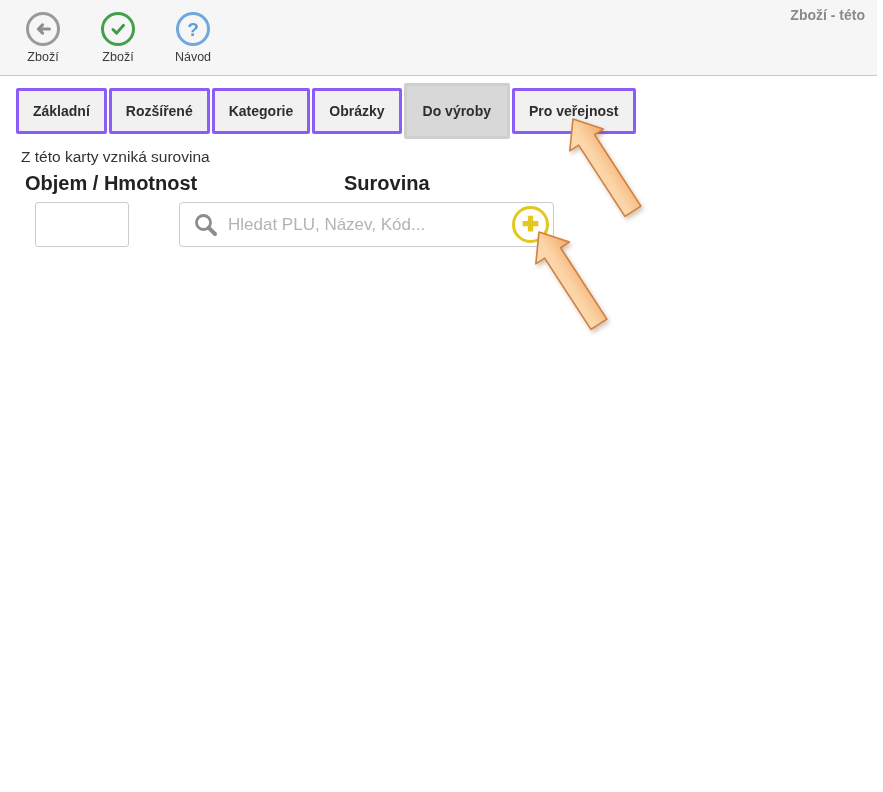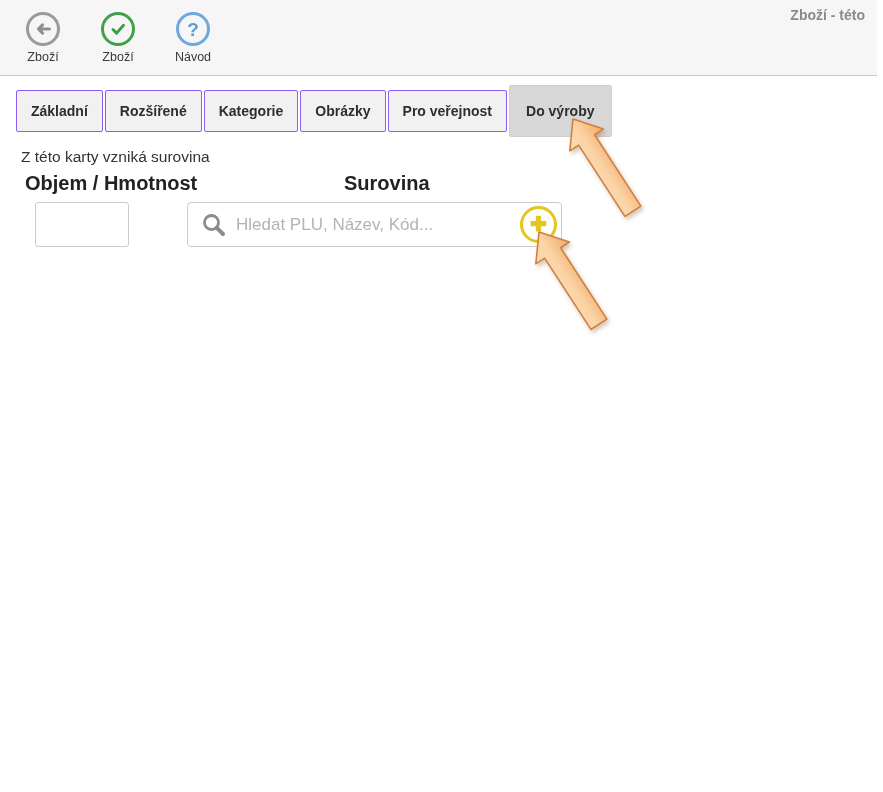--- a/index.html
+++ b/index.html
@@ -45,21 +45,21 @@
   
   .tabs {
     position: absolute; left: 16px; top: 89px;
     height: 43px;
     display: flex; align-items: center;
   }
   .tab {
     font-family: inherit;
     padding: 12px 14px;
     background: #f1f1f1;
-    border: 1px solid #8b5cf6;
+    border: 3px solid #8b5cf6;
     border-radius: 2px;
     font-size: 14px; font-weight: bold; color: #2e2e2e;
     margin-right: 2px;
     cursor: pointer;
     white-space: nowrap;
   }
   .tab.selected {
     background: #d8d8d8;
     border-color: #cfcfcf;
     padding: 17px 16px;
@@ -78,21 +78,21 @@
   .lbl-volume { left: 25px; }
   .lbl-ingredient { left: 344px; }
   .volume-input {
     position: absolute; left: 35px; top: 70px;
     width: 94px; height: 45px;
     border: 1px solid #cccccc; border-radius: 3px;
     font-size: 17px; font-family: inherit; color: #444;
     padding: 0 8px; background: #fff; outline: none;
   }
   .search-wrap {
-    position: absolute; left: 187px; top: 70px;
+    position: absolute; left: 179px; top: 70px;
     width: 375px; height: 45px;
     border: 1px solid #cccccc; border-radius: 4px;
     background: #fff;
   }
   .search-icon { position: absolute; left: 13px; top: 9px; }
   .search-input {
     position: absolute; left: 0; top: 0;
     width: 100%; height: 100%;
     border: none; background: transparent; outline: none;
     padding: 0 46px 0 48px;
@@ -148,22 +148,22 @@
   </button>
 
   <div class="win-title">Zboží - této</div>
 </div>
 
 <nav class="tabs">
   <button class="tab">Základní</button>
   <button class="tab">Rozšířené</button>
   <button class="tab">Kategorie</button>
   <button class="tab">Obrázky</button>
+  <button class="tab selected">Do výroby</button>
   <button class="tab">Pro veřejnost</button>
-  <button class="tab selected">Do výroby</button>
 </nav>
 
 <main class="content">
   <p class="intro">Z této karty vzniká surovina</p>
 
   <span class="field-label lbl-volume">Objem / Hmotnost</span>
   <span class="field-label lbl-ingredient">Surovina</span>
 
   <input class="volume-input" type="text" value="" style="">
 

